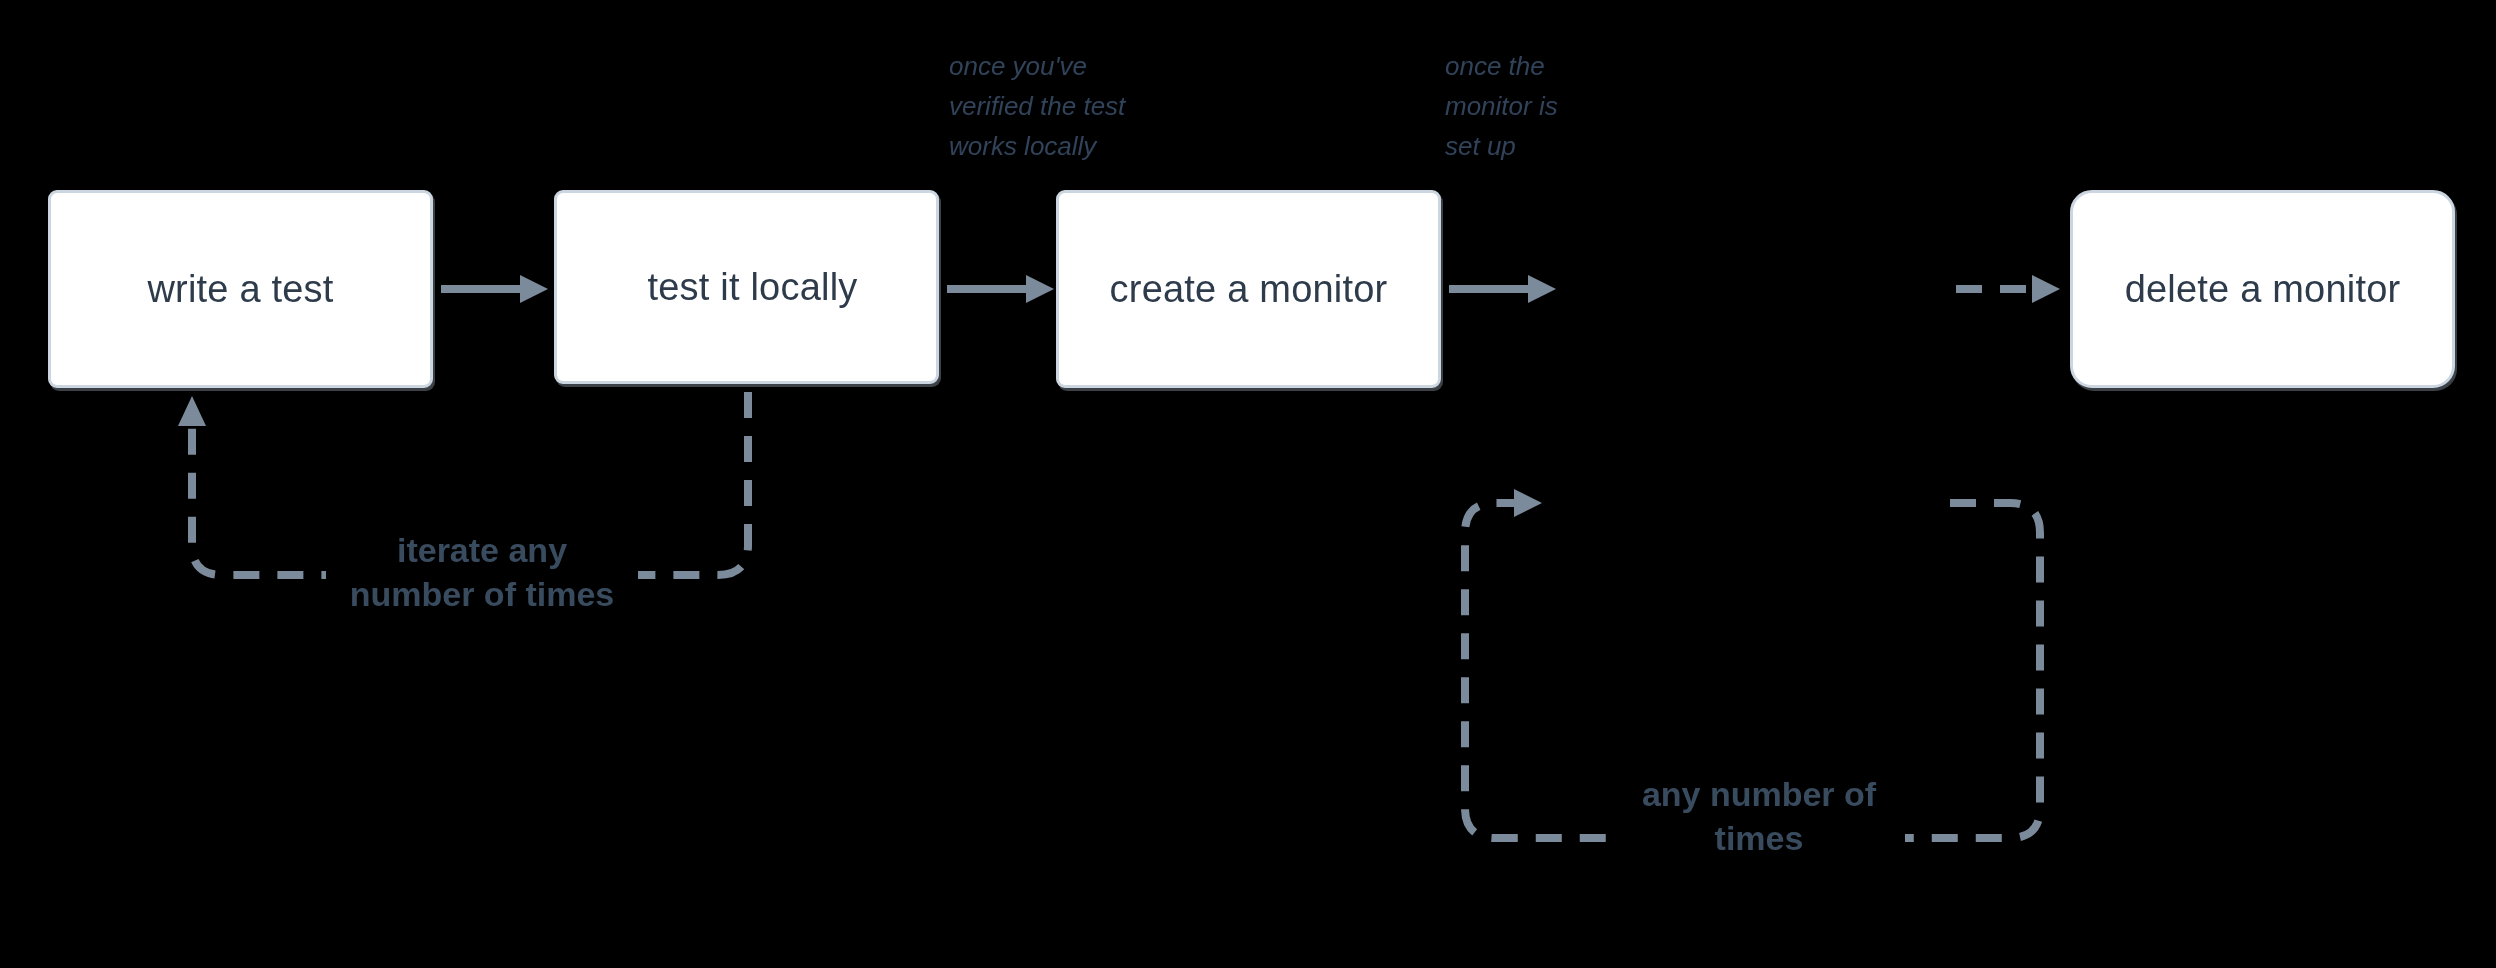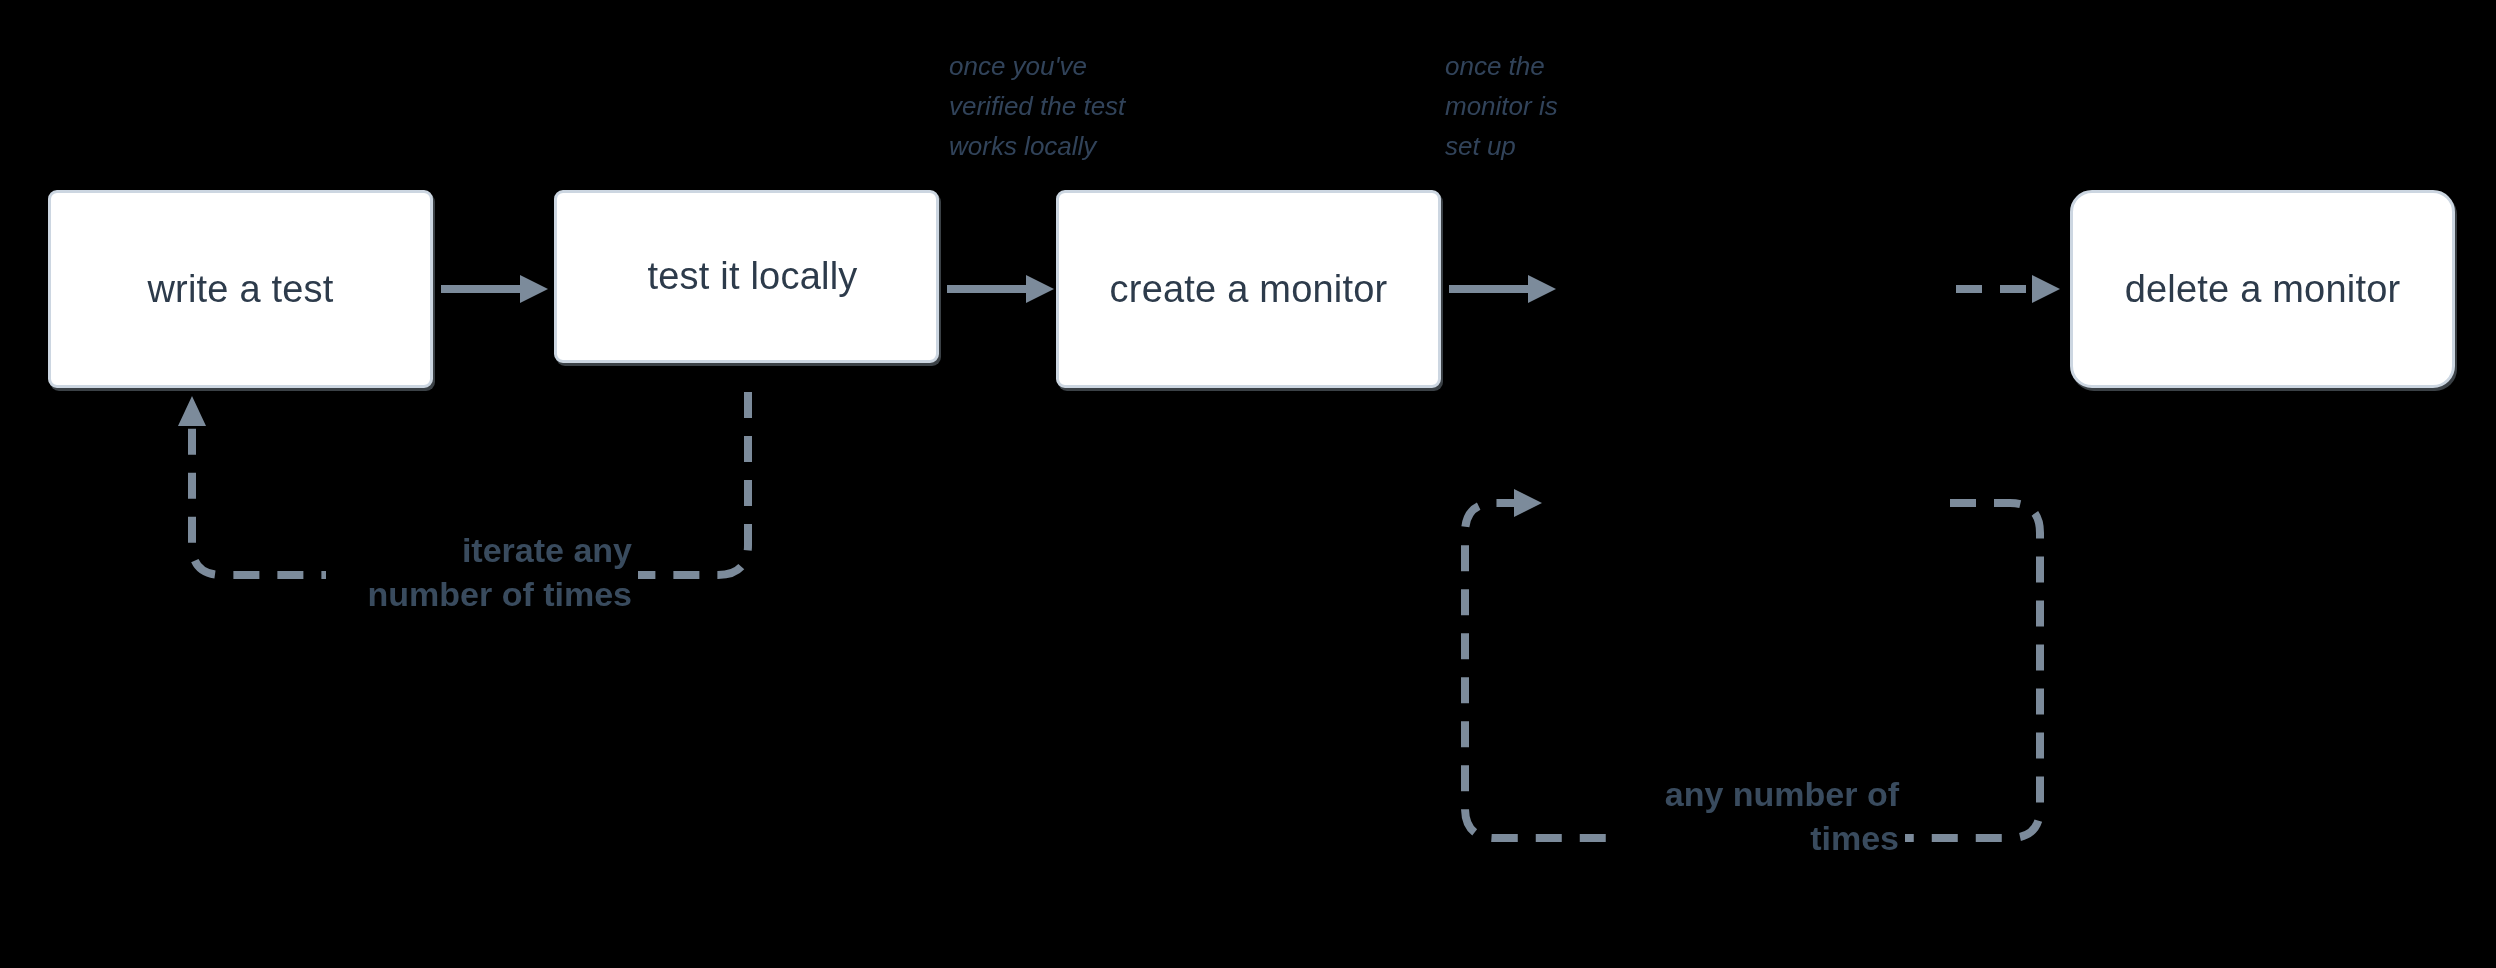--- a/index.html
+++ b/index.html
@@ -72,21 +72,21 @@
   }
   
   .looplabel {
     position: absolute;
     z-index: 2;
     background: #000;
     font-weight: 600;
     font-size: 34px;
     line-height: 44px;
     color: #394b5e;
-    text-align: right;
+    text-align: center;
     white-space: nowrap;
     padding: 0 6px;
   }
   .wire { stroke: #7c8b9b; fill: none; }
   .solidwire { stroke-width: 8; }
   .dashwire { stroke-width: 8; stroke-dasharray: 26 18; }
   .head-tri { fill: #7c8b9b; stroke: none; }
 </style>
 </head>
 <body>
@@ -123,21 +123,21 @@
     <g>
       <path class="wire dashwire" d="M 1950 503 L 2010 503 Q 2040 503 2040 533 L 2040 808 Q 2040 838 2010 838 L 1495 838 Q 1465 838 1465 808 L 1465 533 Q 1465 503 1495 503 L 1514 503"></path>
       <polygon class="head-tri" points="1514,489 1542,503 1514,517"></polygon>
     </g>
   </svg>
 
   <div class="node" style="left:48px; top:190px; width:385px; height:198px;">
     <div class="label">write a test</div>
   </div>
 
-  <div class="node" style="left:554px; top:190px; width:385px; height:173px;padding-left:12px;">
+  <div class="node" style="left:554px; top:190px; width:385px; height:194px;padding-left:12px;">
     <div class="label">test it locally</div>
   </div>
 
   <div class="node" style="left:1056px; top:190px; width:385px; height:198px;">
     <div class="label">create a monitor</div>
   </div>
 
 
   <div class="node" style="left:2070px; top:190px; width:385px; height:198px;border-radius:22px;">
     <div class="label">delete a monitor</div>

